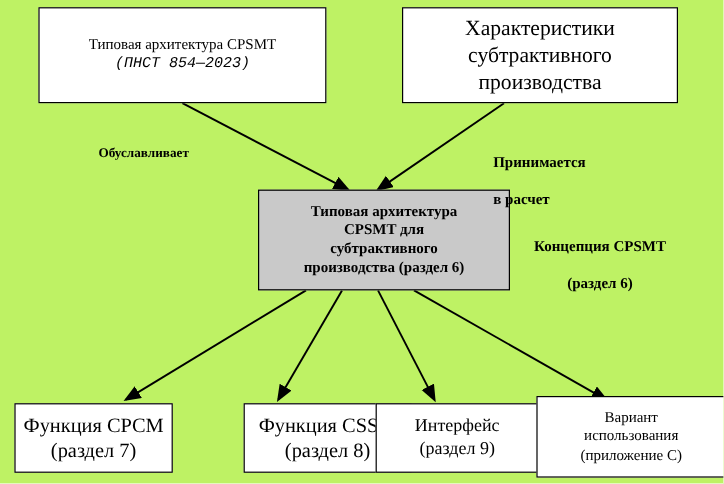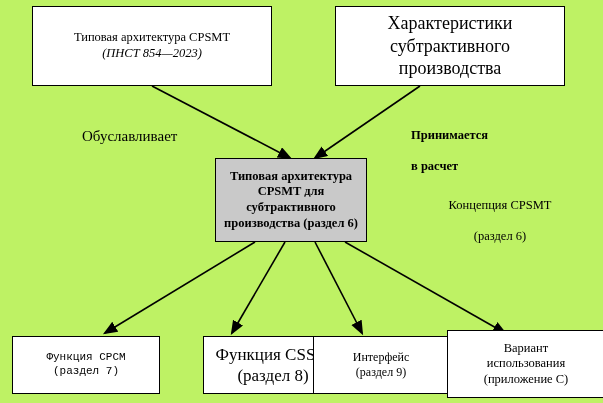--- a/index.html
+++ b/index.html
@@ -40,21 +40,21 @@
   }
   .label.center { text-align: center; }
   svg.arrows {
     position: absolute;
     left: 0;
     top: 0;
     width: 603px;
     height: 403px;
     pointer-events: none;
   }
-  .italic { font-style: italic; }
+  .italic { font-style: italic; font-family: Liberation Mono, monospace; }
 </style>
 </head>
 <body>
 
 <div id="canvas">
 
   <svg class="arrows" viewBox="0 0 603 403">
     <defs>
       <marker id="ah" markerWidth="10" markerHeight="10" refX="7.5" refY="3.6" orient="auto" markerUnits="strokeWidth">
         <path d="M0,0 L9,3.6 L0,7.2 z" fill="#000000"></path>
@@ -82,66 +82,66 @@
   </div>
 
   <div class="box" style="left:335px; top:6px; width:230px; height:80px; font-size:18px;">
     <span>
       <span>Характеристики</span>
       <span>субтрактивного</span>
       <span>производства</span>
     </span>
   </div>
 
-  <div class="box box-shaded" style="left:215px; top:158px; width:152px; height:84px; font-size:12.5px; font-weight:bold;">
+  <div class="box box-shaded" style="left:215px; top:158px; width:210px; height:84px; font-size:12.5px; font-weight:bold;">
     <span>
       <span>Типовая архитектура</span>
       <span>CPSMT для</span>
       <span>субтрактивного</span>
       <span>производства (раздел 6)</span>
     </span>
   </div>
 
-  <div class="box" style="left:12px; top:336px; width:148px; height:58px; font-size:11px;font-family:Liberation Mono, monospace;">
+  <div class="box" style="left:12px; top:336px; width:132px; height:58px; font-size:17px;">
     <span>
       <span>Функция CPCM</span>
       <span>(раздел 7)</span>
     </span>
   </div>
 
   <div class="box" style="left:163px; top:336px; width:140px; height:58px; font-size:17px;margin-left:40px;">
     <span>
       <span>Функция CSSM</span>
       <span>(раздел 8)</span>
     </span>
   </div>
 
-  <div class="box" style="left:313px; top:336px; width:136px; height:58px; font-size:12px;">
+  <div class="box" style="left:313px; top:336px; width:136px; height:58px; font-size:15px;">
     <span>
       <span>Интерфейс</span>
       <span>(раздел 9)</span>
     </span>
   </div>
 
   <div class="box" style="left:447px; top:330px; width:158px; height:68px; font-size:12.5px;">
     <span>
       <span>Вариант</span>
       <span>использования</span>
       <span>(приложение C)</span>
     </span>
   </div>
 
-  <div class="label" style="left:82px; top:108px; font-size:15px; font-weight:normal;">
+  <div class="label" style="left:82px; top:108px; font-size:11px; font-weight:bold;">
     <span>Обуславливает</span>
   </div>
 
   <div class="label" style="left:411px; top:112px; font-size:12.5px; font-weight:bold;">
     <span>Принимается</span><br>
     <span>в расчет</span>
   </div>
 
 
-  <div class="label center" style="left:420px; top:182px; width:160px; font-size:12.5px; font-weight:normal;">
+  <div class="label center" style="left:420px; top:182px; width:160px; font-size:12.5px; font-weight:bold;">
     <span>Концепция CPSMT</span><br>
     <span>(раздел 6)</span>
   </div>
 
 </div>
 
 </body></html>

